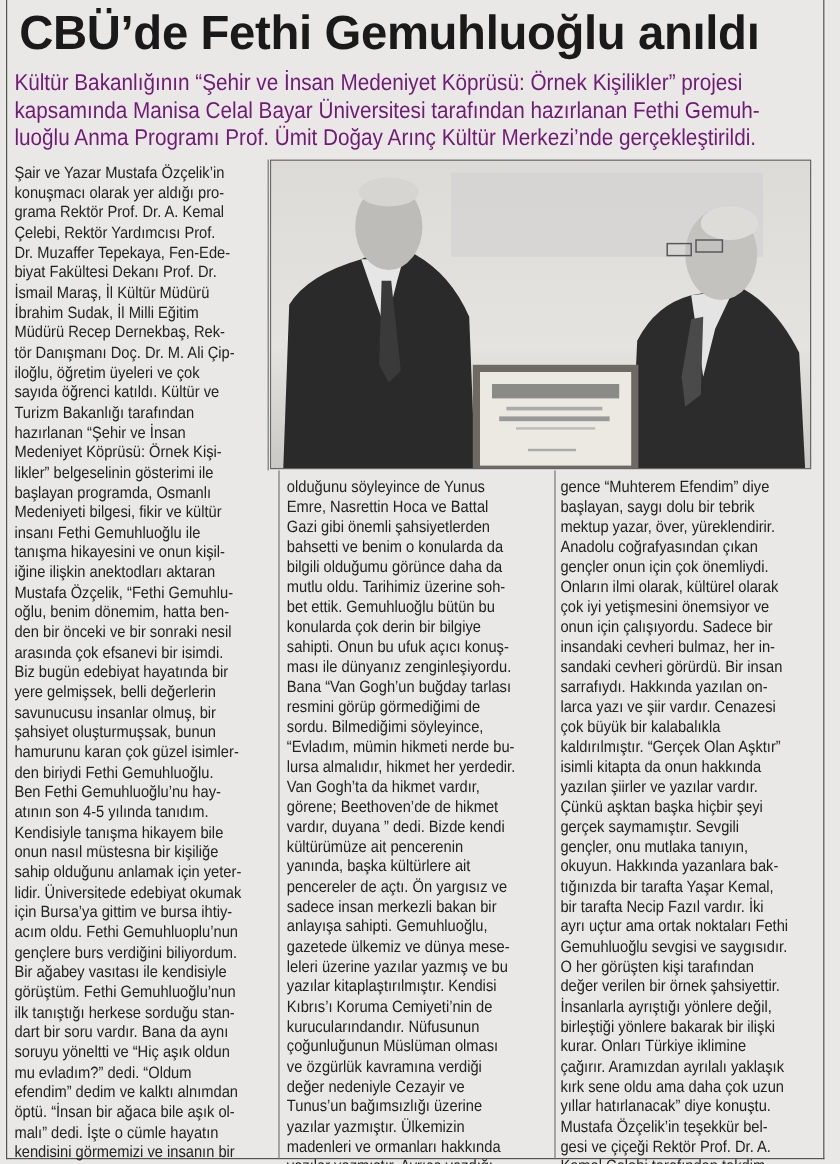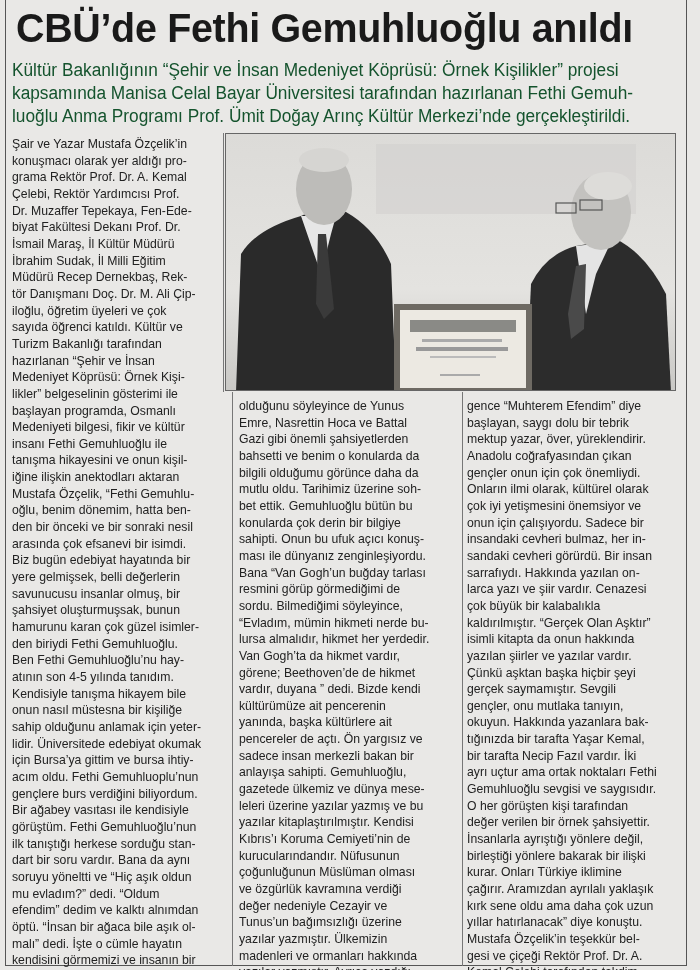--- a/index.html
+++ b/index.html
@@ -1,19 +1,19 @@
 <!DOCTYPE html>
 <html><head>
 <meta charset="utf-8">
 <style>
   html,body{margin:0;padding:0;}
   body{width:700px;height:970px;background:#e9e8e6;overflow:hidden;position:relative;font-family:"Liberation Sans",sans-serif;color:#1c1c1c;}
   .frame{position:absolute;left:5px;top:0;width:682px;height:966px;border-left:1.5px solid #555;border-right:1.5px solid #555;border-bottom:1.5px solid #555;box-sizing:border-box;}
   .headline{position:absolute;left:16px;top:2px;width:680px;font-size:40px;font-weight:bold;letter-spacing:-0.3px;line-height:52px;color:#1a1a1a;white-space:nowrap;transform:scaleX(0.985);transform-origin:left;}
-  .lead{position:absolute;left:12px;top:58px;width:680px;font-size:19.2px;line-height:23px;color:#14532d;}
+  .lead{position:absolute;left:12px;top:58px;width:680px;font-size:19.2px;line-height:23px;color:#701a75;}
   .lead div{white-space:nowrap;transform:scaleX(0.9);transform-origin:left;}
   .col{position:absolute;font-size:13.6px;line-height:16.65px;color:#222;}
   .col div{white-space:nowrap;transform:scaleX(0.9);transform-origin:left;}
   .c1{left:12px;top:136px;width:212px;}
   .c2{left:239px;top:398px;width:222px;}
   .c3{left:467px;top:398px;width:222px;}
   .vrule{position:absolute;width:1px;background:#777;}
   .photo{position:absolute;left:225px;top:133px;width:451px;height:258px;background:linear-gradient(180deg,#d6d5d2 0%,#e2e1de 40%,#cfcecb 100%);overflow:hidden;border:1px solid #666;box-sizing:border-box;}
 </style>
 </head>

